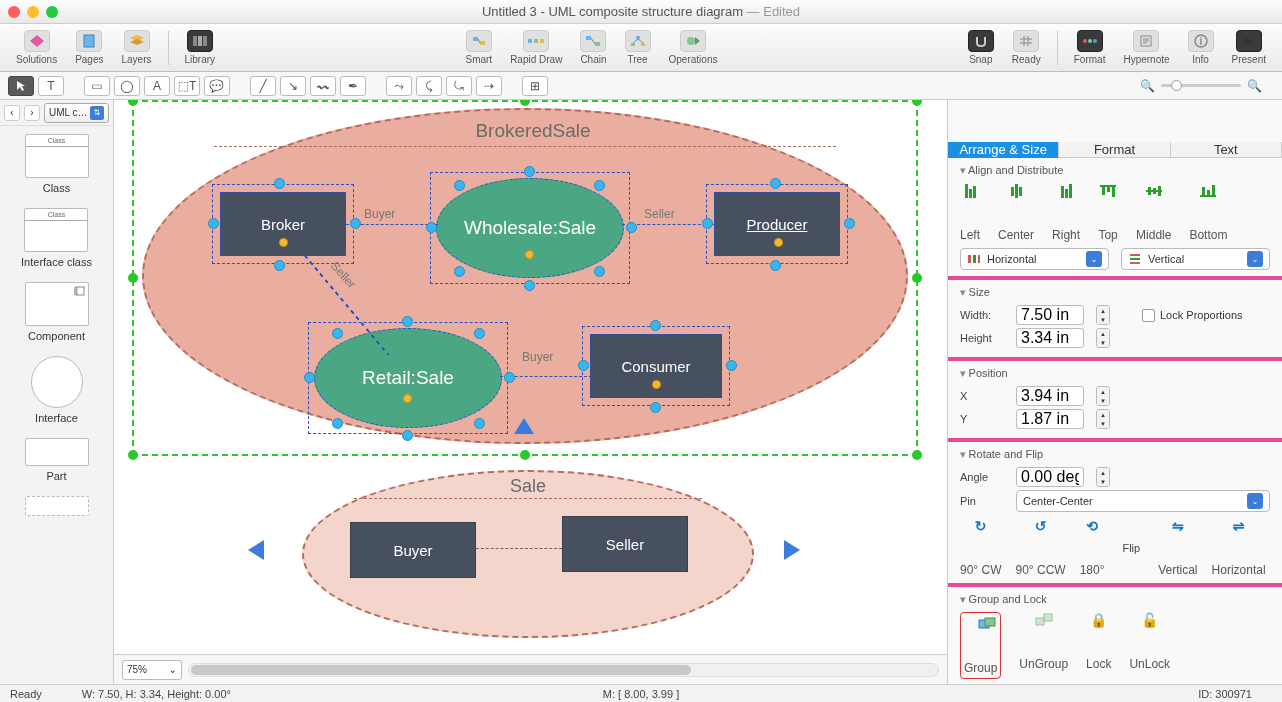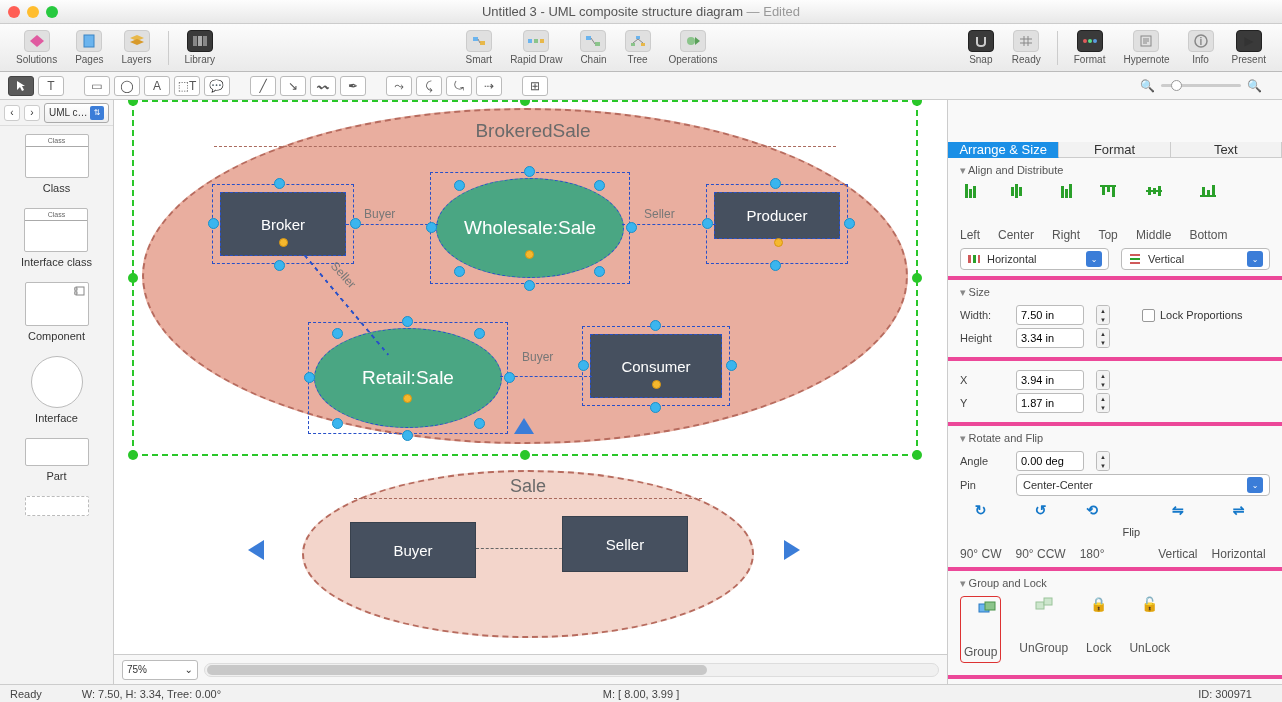--- a/index.html
+++ b/index.html
@@ -83,33 +83,33 @@
 .icon-col .icn{width:20px;height:16px;display:flex;align-items:center;justify-content:center;}
 .icon-col .cap{font-size:12px;color:#555;margin-top:26px;}
 .align-glyph{display:inline-flex;gap:1px;}
 .align-glyph span{width:3px;background:#2aa02a;}
 .align-glyph.bl{flex-direction:row;align-items:flex-end;} 
 .dropdown-pair{display:flex;gap:12px;}
 .smallselect{flex:1;height:22px;border:1px solid #bbb;border-radius:4px;background:#fff;display:flex;align-items:center;padding:0 6px;gap:6px;font-size:11px;cursor:pointer;}
 .smallselect .ddbtn{margin-left:auto;width:16px;height:16px;background:#3b7dd8;border-radius:3px;color:#fff;font-size:8px;display:flex;align-items:center;justify-content:center;}
 .kv-row{display:flex;align-items:center;gap:12px;margin:3px 0;}
 .kv-row .k{width:44px;font-size:11px;color:#444;}
-.kv-row input{width:68px;height:20px;border:1px solid #bbb;border-radius:3px;padding:0 4px;font-size:11px;}
+.kv-row input{width:68px;height:20px;border:1px solid #bbb;border-radius:3px;padding:0 4px;font-size:16px;}
 .stepper{width:14px;height:20px;display:flex;flex-direction:column;border:1px solid #bbb;border-radius:3px;overflow:hidden;}
 .stepper div{flex:1;display:flex;align-items:center;justify-content:center;font-size:6px;background:#f3f3f3;cursor:pointer;}
 .checkbox{display:flex;align-items:center;gap:5px;font-size:11px;margin-left:20px;}
 .checkbox .cb{width:13px;height:13px;border:1px solid #999;border-radius:2px;background:#fff;}
 .rot-icons{display:flex;gap:14px;margin-top:6px;align-items:center;}
 .rot-icons .icon-col .icn{color:#1578c9;font-size:14px;font-weight:bold;}
 .group-btn{border:1px solid #d33;border-radius:4px;padding:3px;align-items:flex-end;}
 .lock-icn{font-size:14px;color:#999;}
 
 
 .canvas-bottom{position:absolute;bottom:0;left:0;right:0;height:30px;display:flex;align-items:center;padding:0 8px;gap:6px;background:#f7f7f7;border-top:1px solid #ccc;}
-.zoomselect{width:76px;height:20px;border:1px solid #bbb;border-radius:3px;background:#fff;font-size:10px;padding:0 4px;display:flex;align-items:center;justify-content:space-between;cursor:pointer;}
+.zoomselect{width:60px;height:20px;border:1px solid #bbb;border-radius:3px;background:#fff;font-size:10px;padding:0 4px;display:flex;align-items:center;justify-content:space-between;cursor:pointer;}
 .hscroll{flex:1;height:14px;background:#f0f0f0;border:1px solid #ddd;border-radius:7px;position:relative;}
 .hscroll .thumb{position:absolute;left:2px;top:1px;width:500px;height:10px;background:#c8c8c8;border-radius:5px;}
 .statusbar{height:18px;background:#f2f2f2;border-top:1px solid #ccc;display:flex;align-items:center;font-size:11px;color:#444;padding:0 10px;}
 .statusbar .seg{margin-right:40px;}
 .statusbar .seg.ctr{position:absolute;left:50%;transform:translateX(-50%);}
 .statusbar .seg.right{margin-left:auto;margin-right:20px;}
 </style>
 </head>
 <body>
 
@@ -377,21 +377,21 @@
       <div class="node-box" style="left:106px;top:92px;width:126px;height:64px;">
           <span>Broker</span>
         </div>
 
       <div class="sel-box" style="left:316px;top:72px;width:200px;height:112px;"></div>
       <div class="node-ellipse" style="left:322px;top:78px;width:188px;height:100px;">
           <span>Wholesale:Sale</span>
         </div>
 
       <div class="sel-box" style="left:592px;top:84px;width:142px;height:80px;"></div>
-      <div class="node-box" style="left:600px;top:92px;width:126px;height:47px;">
+      <div class="node-box" style="left:600px;top:92px;width:126px;height:64px;text-decoration:underline;">
           <span>Producer</span>
         </div>
 
       <div class="sel-box" style="left:194px;top:222px;width:200px;height:112px;"></div>
       <div class="node-ellipse" style="left:200px;top:228px;width:188px;height:100px;">
           <span>Retail:Sale</span>
         </div>
 
       <div class="sel-box" style="left:468px;top:226px;width:148px;height:80px;"></div>
       <div class="node-box" style="left:476px;top:234px;width:132px;height:64px;">
@@ -583,20 +583,21 @@
           <div class="k">Height</div>
           <input value="3.34 in" style="">
           <div class="stepper">
             <div>▲</div>
             <div>▼</div>
           </div>
         </div>
     </div>
 
     <div class="section">
+      <div class="sec-title">Position</div>
       <div class="kv-row">
           <div class="k">X</div>
           <input value="3.94 in" style="">
           <div class="stepper">
             <div>▲</div>
             <div>▼</div>
           </div>
         </div>
       <div class="kv-row">
           <div class="k">Y</div>
@@ -709,16 +710,16 @@
             </div>
             <div class="cap">Height</div>
           </div>
       </div>
     </div>
   </div>
 </div>
 
 <div class="statusbar" style="position:relative;">
   <div class="seg">Ready</div>
-  <div class="seg">W: 7.50,  H: 3.34,  Tree: 0.00°</div>
+  <div class="seg">W: 7.50,  H: 3.34,  Height: 0.00°</div>
   <div class="seg ctr">M: [ 8.00, 3.99 ]</div>
   <div class="seg right">ID: 300971</div>
 </div>
 
 </body></html>

